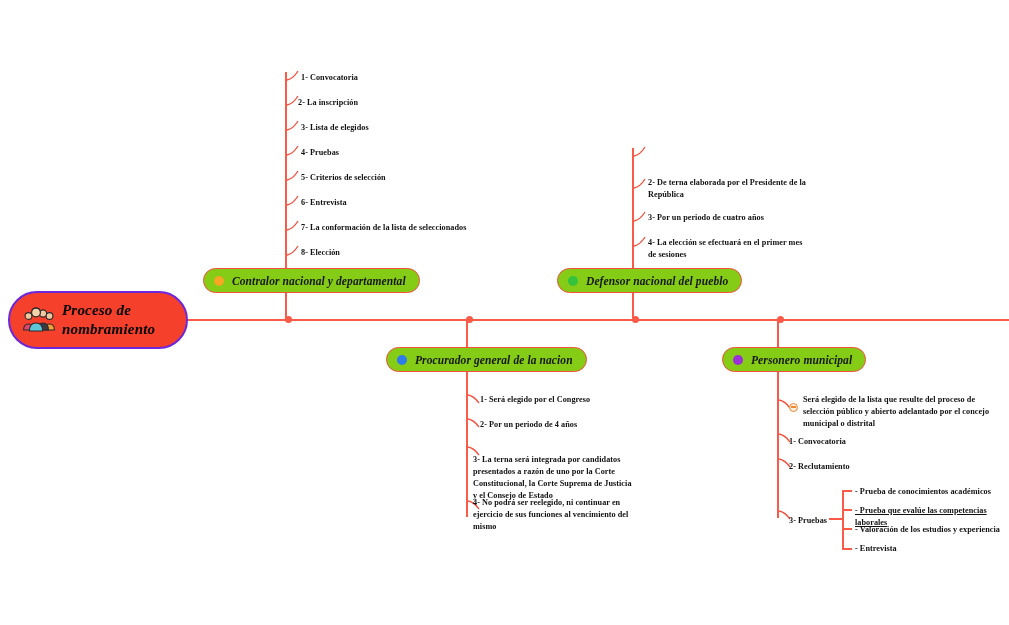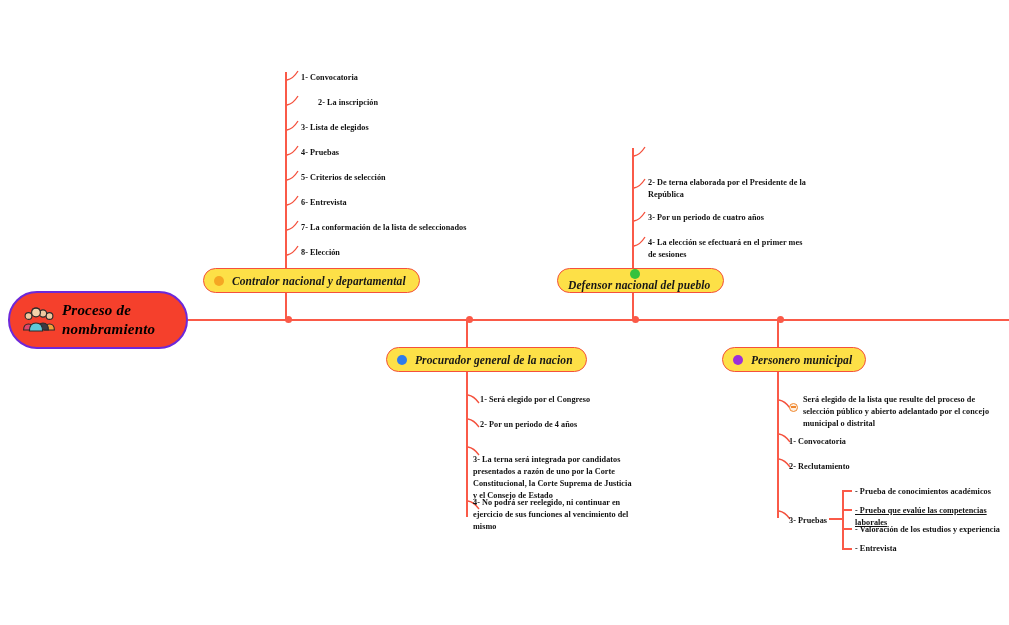--- a/index.html
+++ b/index.html
@@ -70,21 +70,21 @@
     font-weight: bold;
     font-size: 15px;
     color: #000000;
     line-height: 1.25;
     letter-spacing: .2px;
   }
 
   
   .pill {
     position: absolute;
-    background: #fde047;
+    background: #84cc16;
     border: 1.6px solid #f4503c;
     border-radius: 14px;
     box-sizing: border-box;
     height: 25px;
     display: flex;
     align-items: center;
     padding: 0 13px 0 10px;
     white-space: nowrap;
   }
   .pill .dot {
@@ -211,31 +211,31 @@
         <path d="M0,10 Q6,9 11,1" stroke="#f4503c" stroke-width="1.3" fill="none"></path>
       </svg>
     </div>
   <div class="hook" style="left:287px; top:245px;">
     <svg width="12" height="10">
         <path d="M0,10 Q6,9 11,1" stroke="#f4503c" stroke-width="1.3" fill="none"></path>
       </svg>
     </div>
 
   <div class="leaf" style="left:301px; top:72px;">1- Convocatoria</div>
-  <div class="leaf" style="left:318px; top:97px;">2- La inscripción</div>
+  <div class="leaf" style="left:298px; top:97px;">2- La inscripción</div>
   <div class="leaf" style="left:301px; top:122px;">3- Lista de elegidos</div>
   <div class="leaf" style="left:301px; top:147px;">4- Pruebas</div>
   <div class="leaf" style="left:301px; top:172px;">5- Criterios de selección</div>
   <div class="leaf" style="left:301px; top:197px;">6- Entrevista</div>
   <div class="leaf" style="left:301px; top:222px;">7- La conformación de la lista de seleccionados</div>
   <div class="leaf" style="left:301px; top:247px;">8- Elección</div>
 
   <div class="vline" style="left:632px; top:293px; height:27px;"></div>
 
-  <div class="pill" style="left:557px; top:268px;flex-direction:column;">
+  <div class="pill" style="left:557px; top:268px;">
     <span class="dot" style="background:#35c23d;"></span>
     <span class="pill-label">Defensor nacional del pueblo</span>
   </div>
 
   <div class="vline" style="left:632px; top:148px; height:120px;"></div>
 
   <div class="hook" style="left:634px; top:146px;">
     <svg width="12" height="10">
         <path d="M0,10 Q6,9 11,1" stroke="#f4503c" stroke-width="1.3" fill="none"></path>
       </svg>

